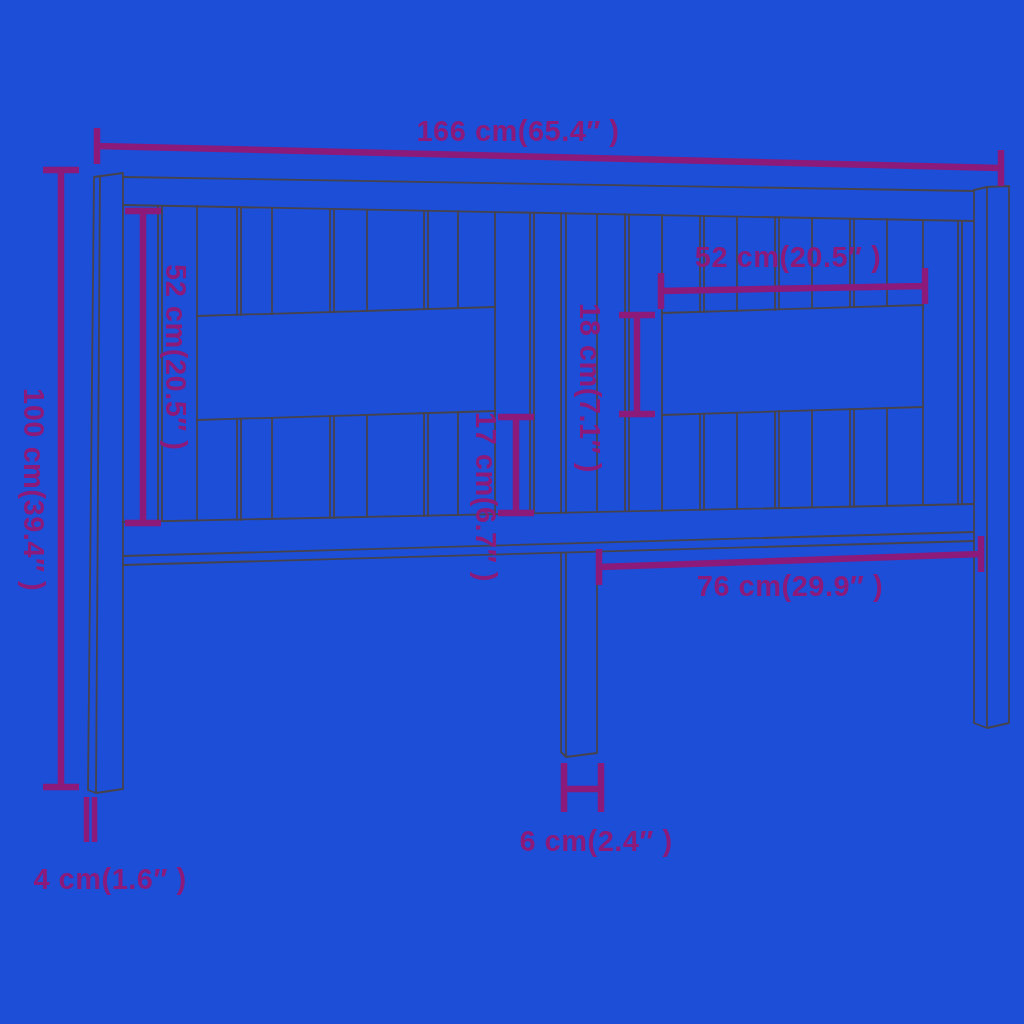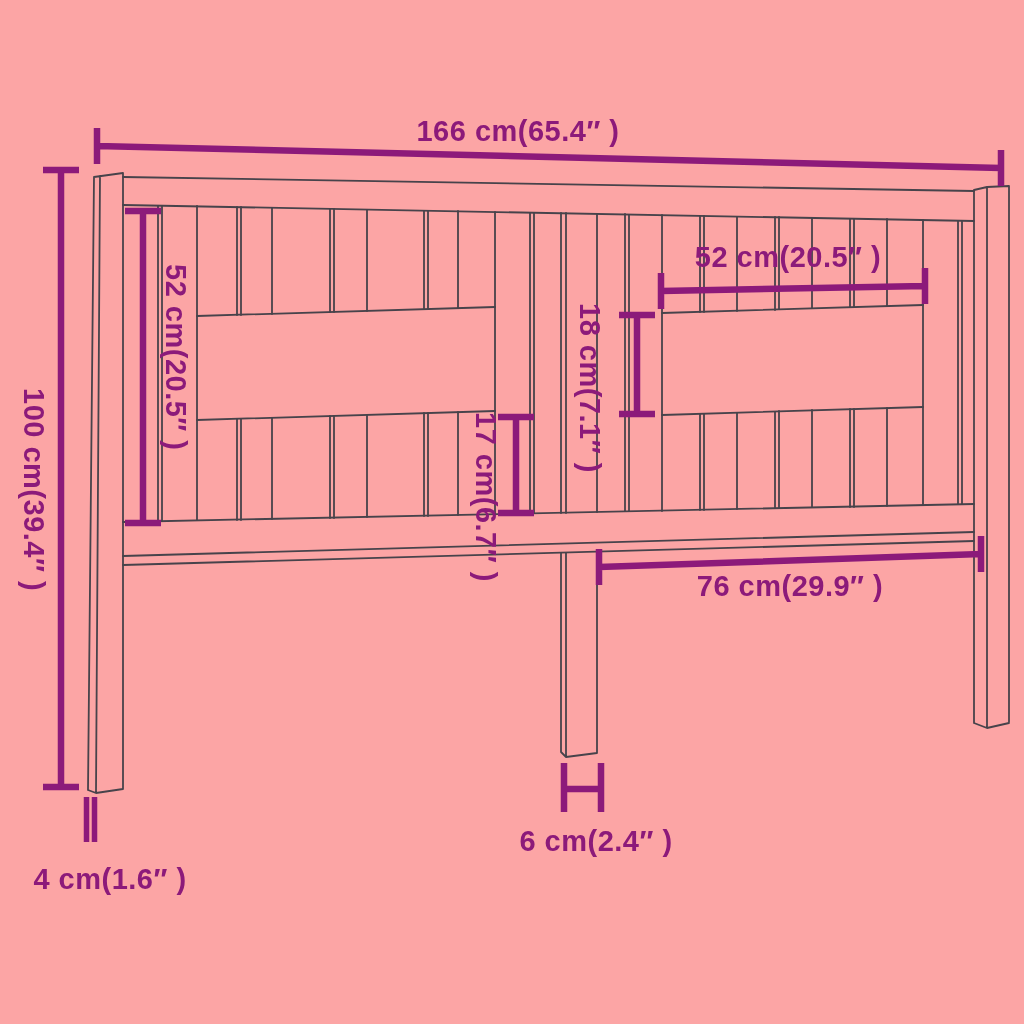--- a/index.html
+++ b/index.html
@@ -5,21 +5,21 @@
   html, body {
     margin: 0;
     padding: 0;
     background: #ffffff;
     font-family: "Liberation Sans", sans-serif;
   }
   .stage {
     position: relative;
     width: 1024px;
     height: 1024px;
-    background: #fca5a5;
+    background: #1d4ed8;
     overflow: hidden;
   }
   svg { display: block; }
   .dim-label {
     font-family: "Liberation Sans", "DejaVu Sans", sans-serif;
     font-weight: bold;
     font-size: 29px;
     letter-spacing: 0.5px;
   }
 </style>

